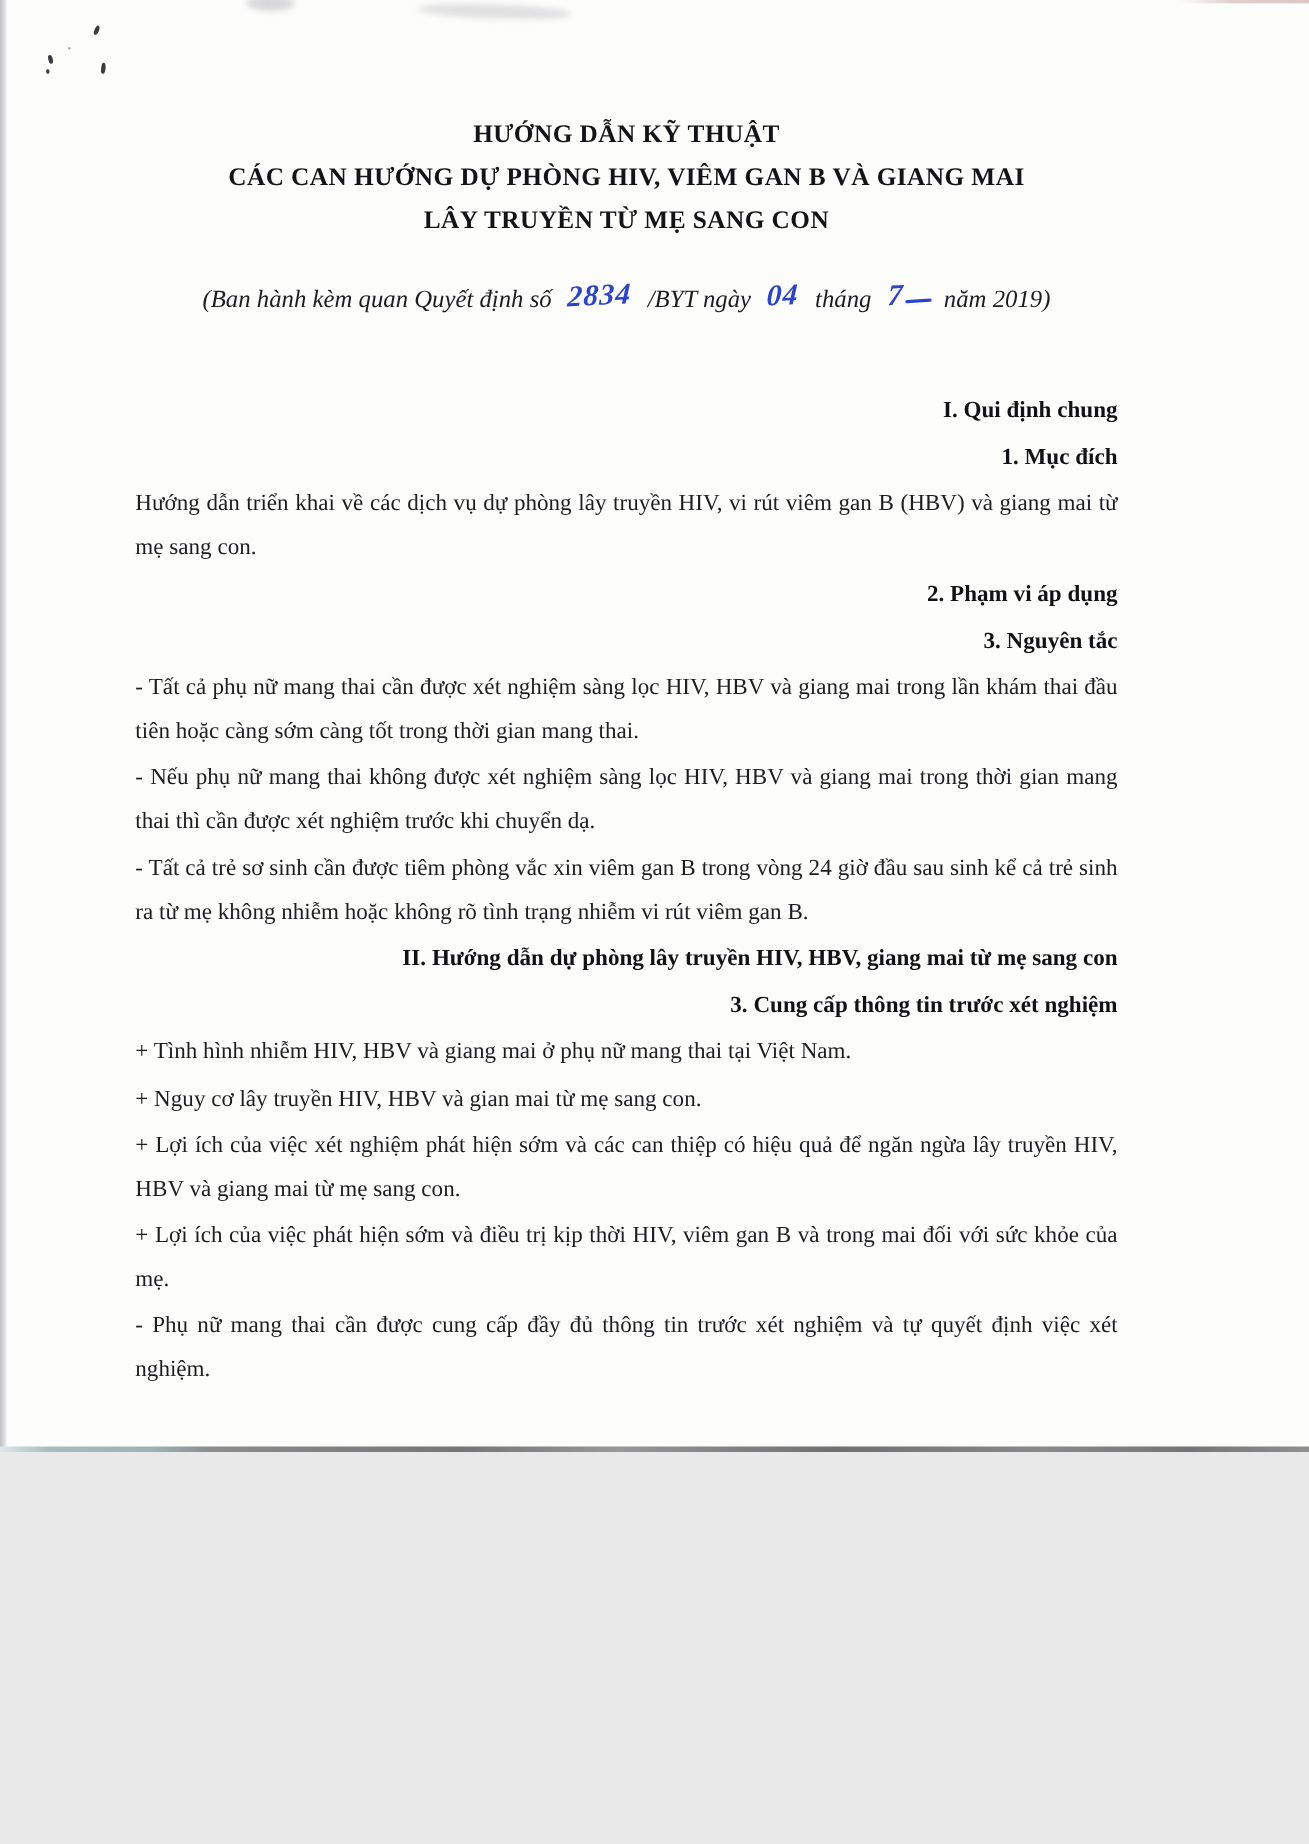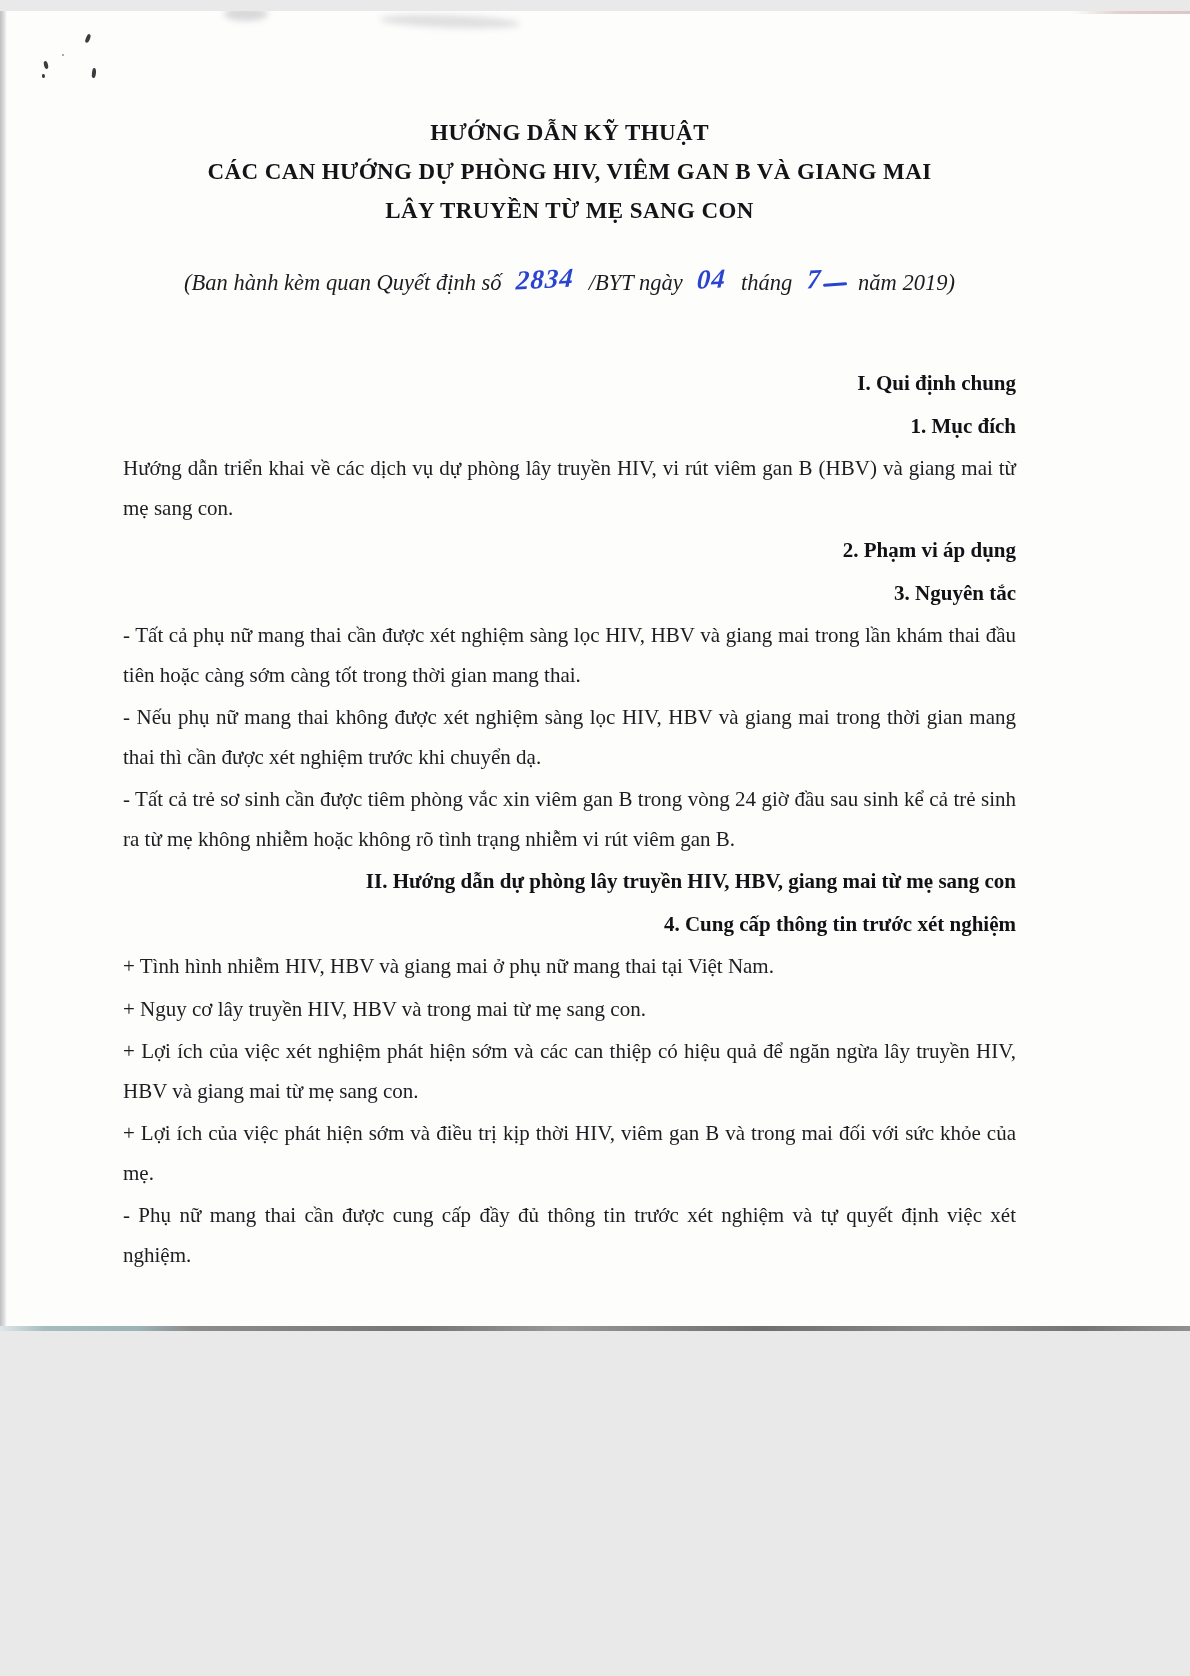--- a/index.html
+++ b/index.html
@@ -1,20 +1,20 @@
 <!DOCTYPE html>
 <html lang="vi"><head>
 <meta charset="utf-8">
 <style>
   html, body { margin: 0; padding: 0; background: #e9e9e9; }
   .page {
     position: relative;
     width: 1190px;
     height: 1320px;
-    margin: 11px auto;
+    margin: 0 auto;
     background: #fdfdfc;
     overflow: hidden;
     font-family: "Liberation Serif", "DejaVu Serif", serif;
     color: #1d1d22;
   }
 
   
   .edge-left {
     position: absolute; left: 0; top: 0; bottom: 0; width: 7px;
     background: linear-gradient(90deg, #bfbfc2 0%, #dcdcdd 55%, rgba(255,255,255,0) 100%);
@@ -123,23 +123,23 @@
     <div class="content">
       <p class="heading">I. Qui định chung</p>
       <p class="heading">1. Mục đích</p>
       <p class="para">Hướng dẫn triển khai về các dịch vụ dự phòng lây truyền HIV, vi rút viêm gan B (HBV) và giang mai từ mẹ sang con.</p>
       <p class="heading">2. Phạm vi áp dụng</p>
       <p class="heading">3. Nguyên tắc</p>
       <p class="para">- Tất cả phụ nữ mang thai cần được xét nghiệm sàng lọc HIV, HBV và giang mai trong lần khám thai đầu tiên hoặc càng sớm càng tốt trong thời gian mang thai.</p>
       <p class="para">- Nếu phụ nữ mang thai không được xét nghiệm sàng lọc HIV, HBV và giang mai trong thời gian mang thai thì cần được xét nghiệm trước khi chuyển dạ.</p>
       <p class="para">- Tất cả trẻ sơ sinh cần được tiêm phòng vắc xin viêm gan B trong vòng 24 giờ đầu sau sinh kể cả trẻ sinh ra từ mẹ không nhiễm hoặc không rõ tình trạng nhiễm vi rút viêm gan B.</p>
       <p class="heading">II. Hướng dẫn dự phòng lây truyền HIV, HBV, giang mai từ mẹ sang con</p>
-      <p class="heading">4. Cung cấp thông tin trước xét nghiệm</p>
+      <p class="heading">3. Cung cấp thông tin trước xét nghiệm</p>
       <p class="para">+ Tình hình nhiễm HIV, HBV và giang mai ở phụ nữ mang thai tại Việt Nam.</p>
-      <p class="para">+ Nguy cơ lây truyền HIV, HBV và trong mai từ mẹ sang con.</p>
+      <p class="para">+ Nguy cơ lây truyền HIV, HBV và gian mai từ mẹ sang con.</p>
       <p class="para">+ Lợi ích của việc xét nghiệm phát hiện sớm và các can thiệp có hiệu quả để ngăn ngừa lây truyền HIV, HBV và giang mai từ mẹ sang con.</p>
       <p class="para">+ Lợi ích của việc phát hiện sớm và điều trị kịp thời HIV, viêm gan B và trong mai đối với sức khỏe của mẹ.</p>
       <p class="para">- Phụ nữ mang thai cần được cung cấp đầy đủ thông tin trước xét nghiệm và tự quyết định việc xét nghiệm.</p>
     </div>
 
   </div>
 
   <div class="page-number">1</div>
 
 </div>

